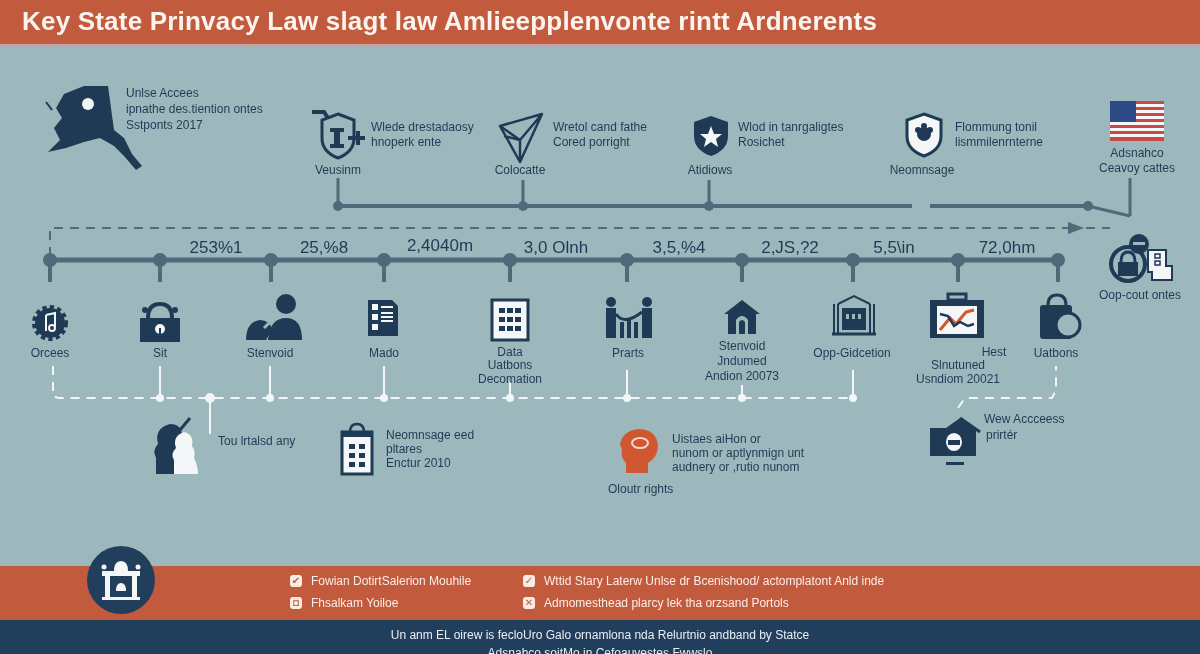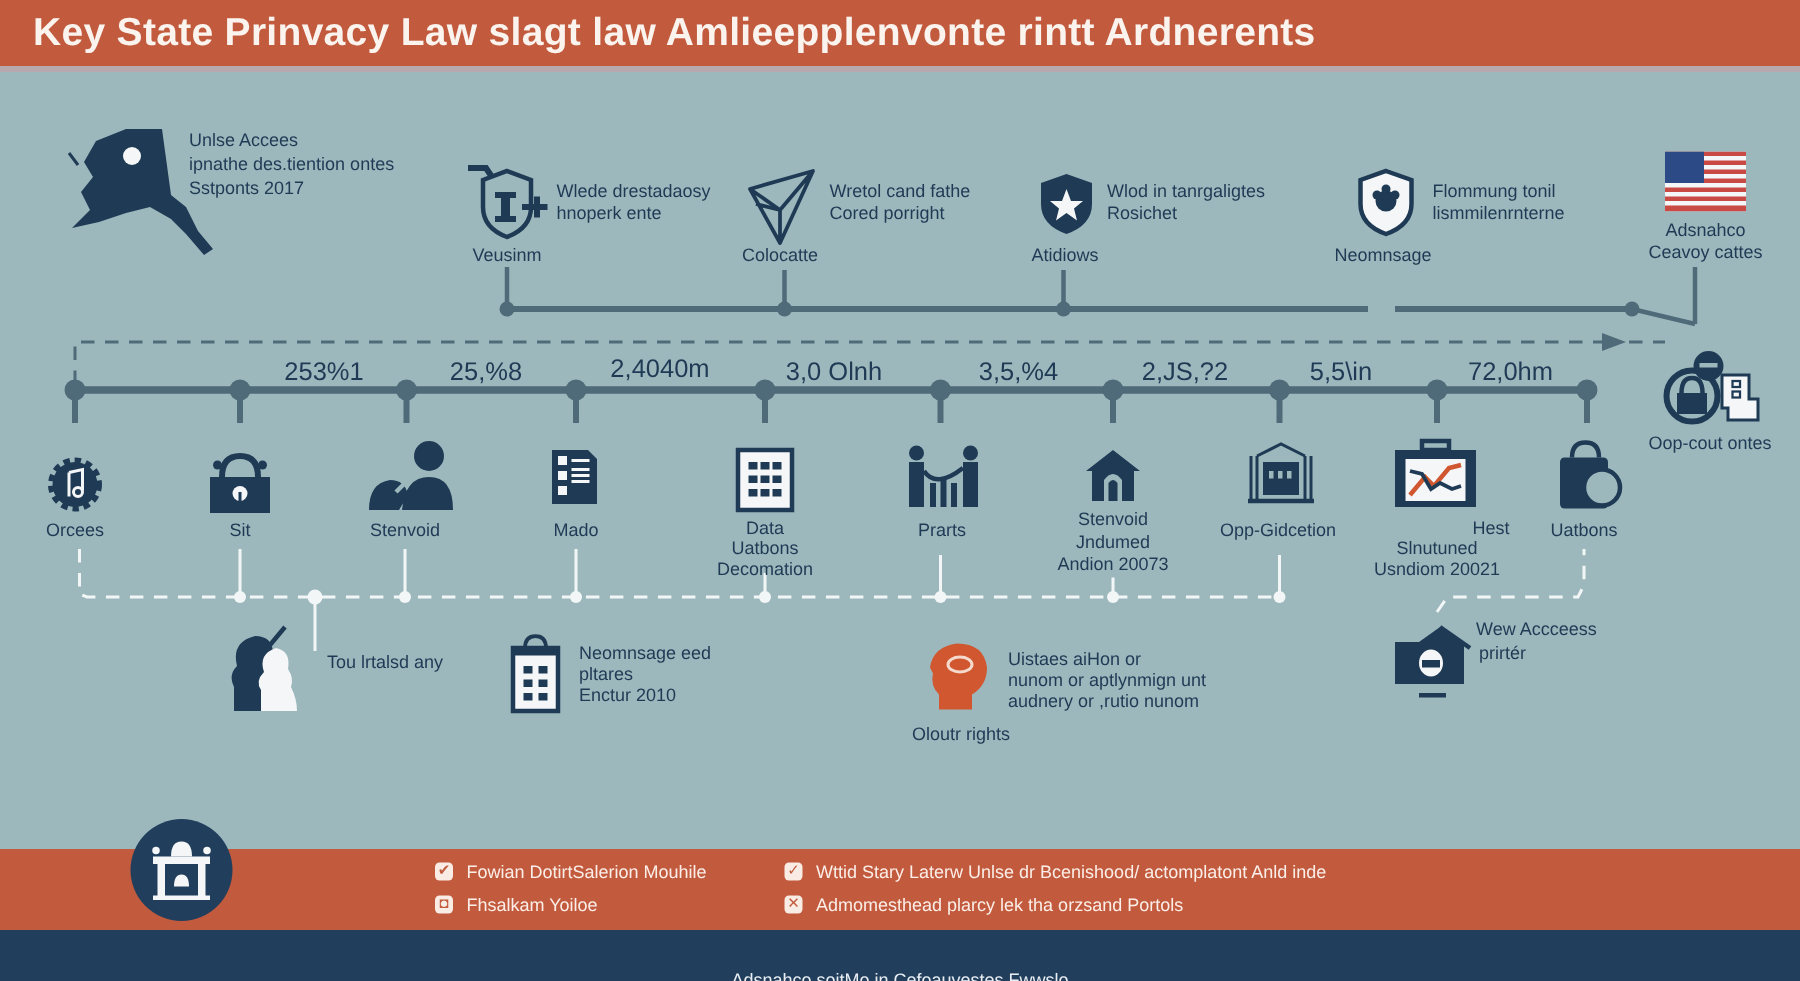--- a/index.html
+++ b/index.html
@@ -426,14 +426,15 @@
 <div class="legend-item" style="left:523px;top:574px">
   <span class="chk">✓</span>
   <span>Wttid Stary Laterw Unlse dr Bcenishood/ actomplatont Anld inde</span>
 </div>
 <div class="legend-item" style="left:523px;top:596px">
   <span class="chk">✕</span>
   <span>Admomesthead plarcy lek tha orzsand Portols</span>
 </div>
 
 <div class="footer">
+  <div class="line1">Un anm EL oirew is fecloUro Galo ornamlona nda Relurtnio andband by Statce</div>
   <div class="line2">Adsnahco soitMo  in Cefoauvestes Fwwslo</div>
 </div>
 
 </body></html>

